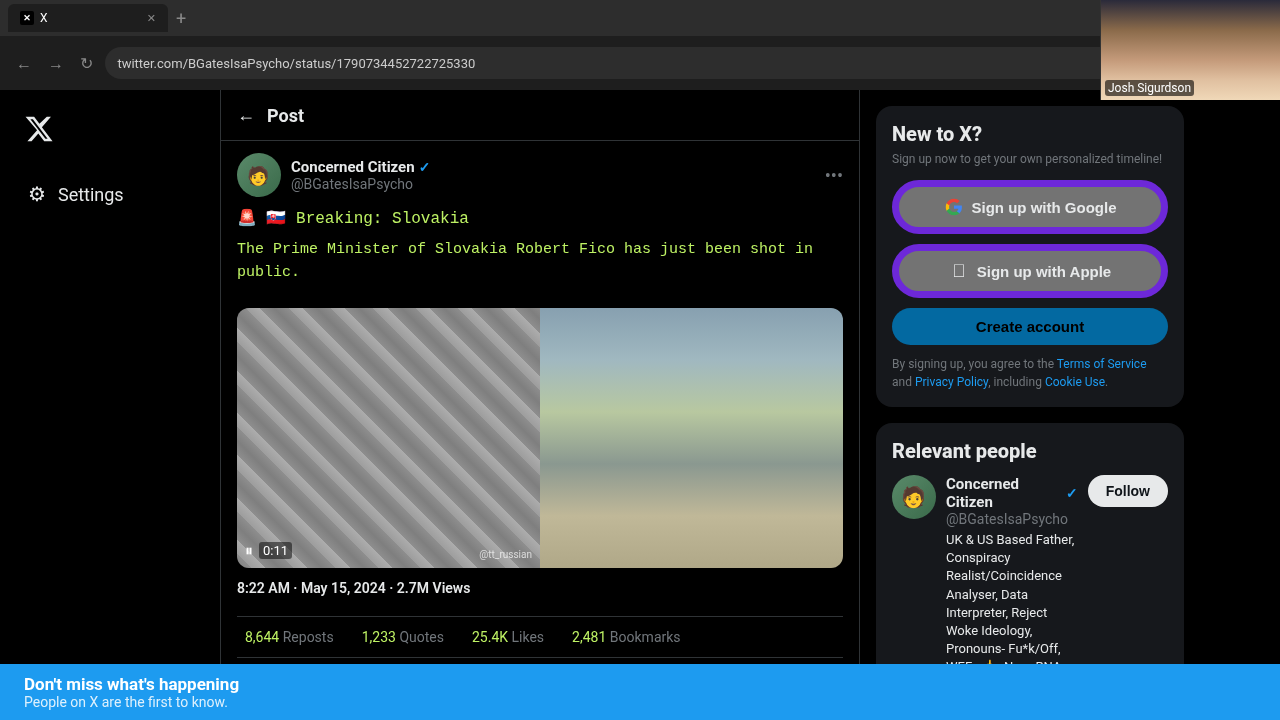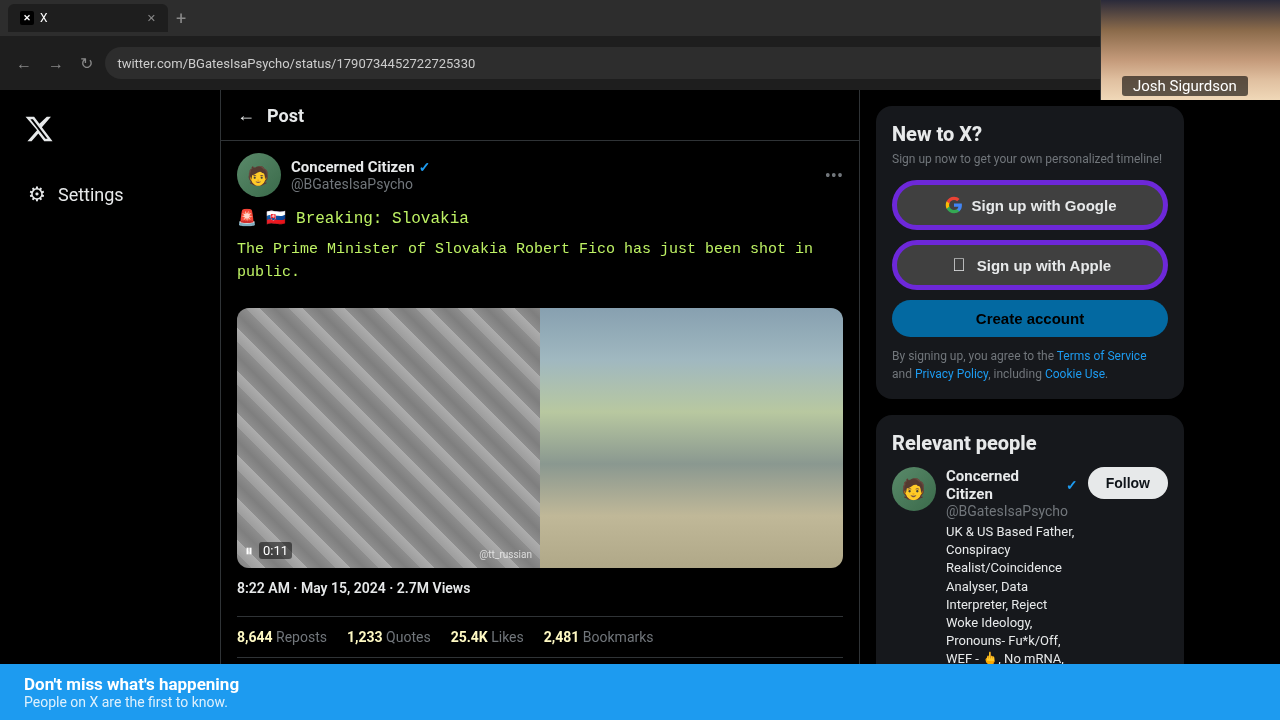--- a/index.html
+++ b/index.html
@@ -53,29 +53,29 @@
     .video-time { color: #fff; font-size: 13px; background: rgba(0,0,0,0.5); padding: 1px 4px; border-radius: 3px; }
     .watermark { position: absolute; bottom: 8px; right: 8px; color: rgba(255,255,255,0.7); font-size: 11px; }
     .street-scene { width: 100%; height: 100%; background: linear-gradient(160deg, #5a7a6a 0%, #4a6a5a 30%, #6a8a7a 50%, #3a5a4a 70%, #8a9a8a 100%); display: flex; align-items: center; justify-content: center; }
     .pavement-scene { width: 100%; height: 100%; background: linear-gradient(135deg, #888 0%, #999 20%, #aaa 40%, #bbb 60%, #999 80%, #888 100%); }
 
     .post-timestamp { color: #71767b; font-size: 14px; margin-bottom: 20px; }
     .post-timestamp span { color: #e7e9ea; font-weight: 600; }
 
     .stats-row { display: flex; gap: 20px; padding: 12px 0; border-top: 1px solid #2f3336; border-bottom: 1px solid #2f3336; }
     .stat-item { color: #71767b; font-size: 14px; }
-    .stat-item strong { color: #fef9c3; font-weight: 700; }
+    .stat-item strong { color: #bef264; font-weight: 400; margin-left: 8px; }
 
     
     .right-sidebar { width: 340px; padding: 16px; flex-shrink: 0; overflow-y: auto; }
     .widget { background: #16181c; border-radius: 16px; padding: 16px; margin-bottom: 16px; }
     .widget-title { font-size: 20px; font-weight: 800; color: #e7e9ea; margin-bottom: 6px; }
     .widget-subtitle { font-size: 12px; color: #71767b; margin-bottom: 14px; }
 
-    .auth-btn { display: flex; align-items: center; justify-content: center; gap: 8px; width: 100%; padding: 10px; border-radius: 30px; border: 5px solid #6d28d9; background: #404040; color: #e7e9ea; font-size: 15px; font-weight: 600; cursor: pointer; margin-bottom: 10px; }
+    .auth-btn { display: flex; align-items: center; justify-content: center; gap: 8px; width: 100%; padding: 10px; border-radius: 30px; border: 7px solid #6d28d9; background: #737373; color: #e7e9ea; font-size: 15px; font-weight: 600; cursor: pointer; margin-bottom: 10px; }
     .auth-btn-icon { width: 20px; height: 20px; display: flex; align-items: center; justify-content: center; }
     .create-btn { background: #0369a1; color: #000; border: none; }
 
     .tos-text { font-size: 12px; color: #71767b; line-height: 1.5; }
     .tos-text a { color: #1d9bf0; text-decoration: none; }
 
     .relevant-title { font-size: 20px; font-weight: 800; color: #e7e9ea; margin-bottom: 12px; }
     .person-card { display: flex; align-items: flex-start; gap: 10px; }
     .person-avatar { width: 44px; height: 44px; border-radius: 50%; background: #555; flex-shrink: 0; }
     .person-info { flex: 1; }
@@ -90,21 +90,21 @@
     .banner-main { font-size: 17px; font-weight: 700; color: #fff; }
     .banner-sub { font-size: 14px; color: rgba(255,255,255,0.85); }
     .banner-btns { display: flex; gap: 10px; }
     .banner-btn { padding: 8px 20px; border-radius: 30px; font-size: 15px; font-weight: 700; cursor: pointer; }
     .login-btn { background: transparent; color: #fff; border: 1px solid rgba(255,255,255,0.5); }
     .signup-btn { background: #fff; color: #1d9bf0; border: none; }
 
     
     .webcam-overlay { position: fixed; top: 0; right: 0; width: 180px; height: 100px; background: #2a2a2a; border-left: 1px solid #333; z-index: 200; display: flex; align-items: center; justify-content: center; overflow: hidden; }
     .webcam-face { width: 100%; height: 100%; background: linear-gradient(180deg, #a0785a 0%, #c49a7a 40%, #c8a888 60%, #f0d0a0 80%); position: relative; }
-    .webcam-label { position: absolute; bottom: 4px; left: 21px; background: rgba(0,0,0,0.6); color: #fff; font-size: 15px; padding: 1px 11px; border-radius: 3px; }
+    .webcam-label { position: absolute; bottom: 4px; left: 4px; background: rgba(0,0,0,0.6); color: #fff; font-size: 12px; padding: 1px 3px; border-radius: 3px; }
   </style>
 </head>
 <body>
 
 <div class="browser-chrome">
   <div class="tab-bar">
     <div class="tab-item active">
       <div class="tab-favicon">✕</div>
       <span>X</span>
       <span class="tab-close">✕</span>

